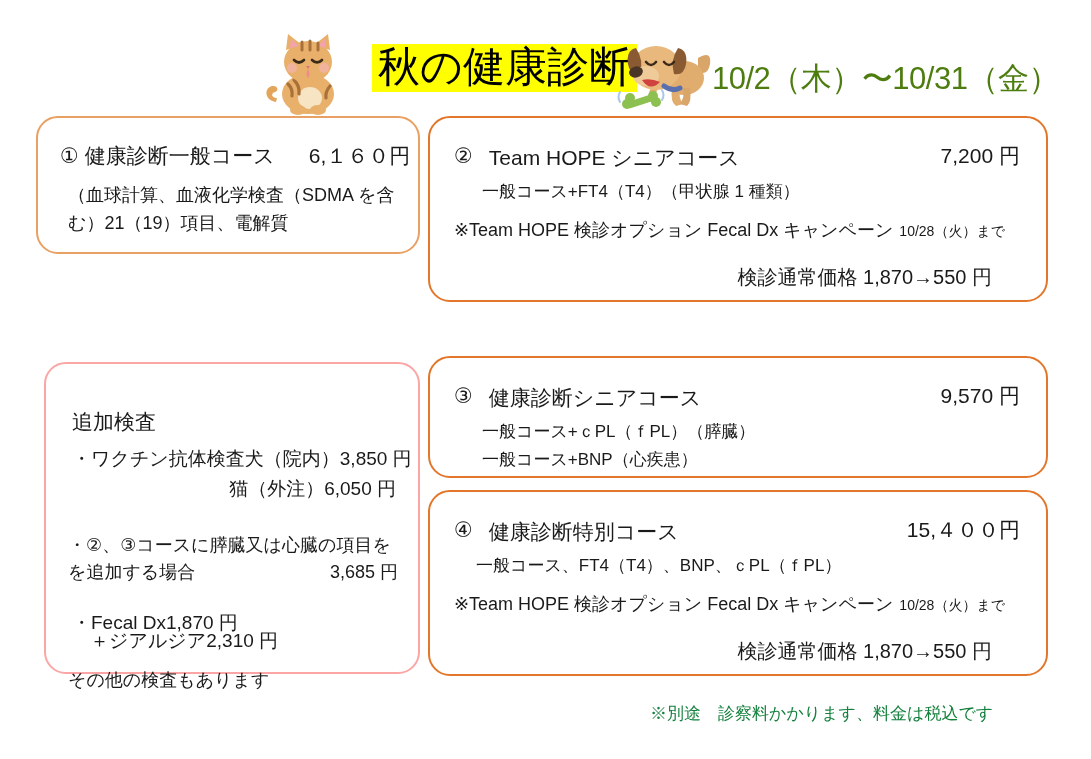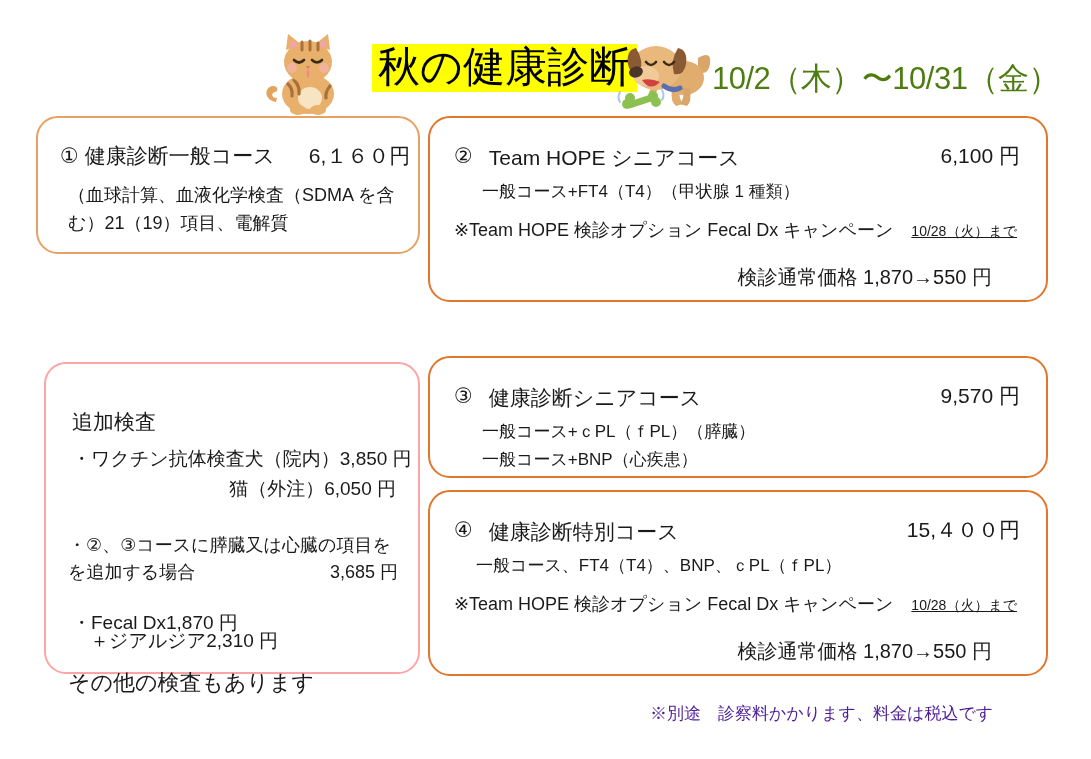--- a/index.html
+++ b/index.html
@@ -97,21 +97,21 @@
   .row-head .label-wrap { display: flex; }
   .row-head .num { margin-right: 16px; }
   .sub-line {
     position: absolute; left: 52px;
     font-size: 17px; white-space: nowrap;
   }
   .note-line {
     position: absolute; left: 24px;
     font-size: 18px; white-space: nowrap;
   }
-  .note-line .small-date { font-size: 14px; margin-left: 18px; text-decoration: underline; }
+  .note-line .small-date { font-size: 14px; margin-left: 6px; }
   .promo-line {
     position: absolute; right: 54px;
     font-size: 20px; white-space: nowrap;
   }
   #c2-sub1  { top: 62px; }
   #c2-note  { top: 100px; }
   #c2-promo { top: 146px; }
 
   
   #card-blue-box { left: 44px; top: 362px; width: 376px; height: 312px; }
@@ -146,21 +146,21 @@
 
   
   #card-four { left: 428px; top: 490px; width: 620px; height: 186px; }
   #c4-sub1  { top: 62px; left: 46px; }
   #c4-note  { top: 100px; }
   #c4-promo { top: 146px; }
 
   
   .footer-note {
     position: absolute; left: 650px; top: 702px;
-    font-size: 17px; color: #4c1d95;
+    font-size: 17px; color: #15803d;
     font-family: "Liberation Serif", "DejaVu Serif", serif;
     white-space: nowrap;
   }
 </style>
 </head>
 <body>
 
 <div class="poster">
 
   <div class="header"></div>
@@ -254,21 +254,21 @@
     </div>
     <div class="c1-detail">（血球計算、血液化学検査（SDMA を含む）21（19）項目、電解質</div>
   </div>
 
   <div class="card card-orange" id="card-two">
     <div class="row-head">
       <span class="label-wrap">
         <span class="num">②</span>
         <span>Team HOPE シニアコース</span>
       </span>
-      <span>6,100 円</span>
+      <span>7,200 円</span>
     </div>
     <div class="sub-line" id="c2-sub1">一般コース+FT4（T4）（甲状腺 1 種類）</div>
     <div class="note-line" id="c2-note">
       <span>※Team HOPE 検診オプション Fecal Dx キャンペーン</span><span class="small-date">10/28（火）まで</span>
     </div>
     <div class="promo-line" id="c2-promo">検診通常価格 1,870→550 円</div>
   </div>
 
   <div class="card card-blue" id="card-blue-box">
     <div class="blue-title">追加検査</div>
@@ -285,21 +285,21 @@
     </div>
 
     <div class="blue-row" id="bl-fecal">
       <span>・Fecal Dx</span>
       <span>1,870 円</span>
     </div>
     <div class="blue-row" id="bl-giardia" style="left:44px">
       <span>＋ジアルジア</span>
       <span>2,310 円</span>
     </div>
-    <div class="blue-row-right" id="bl-other" style="left:22px;right:auto;font-size:22px">その他の検査もあります</div>
+    <div class="blue-row-right" id="bl-other" style="left:22px;right:auto;font-size:18px">その他の検査もあります</div>
   </div>
 
   <div class="card card-orange" id="card-three">
     <div class="row-head">
       <span class="label-wrap">
         <span class="num">③</span>
         <span>健康診断シニアコース</span>
       </span>
       <span>9,570 円</span>
     </div>

